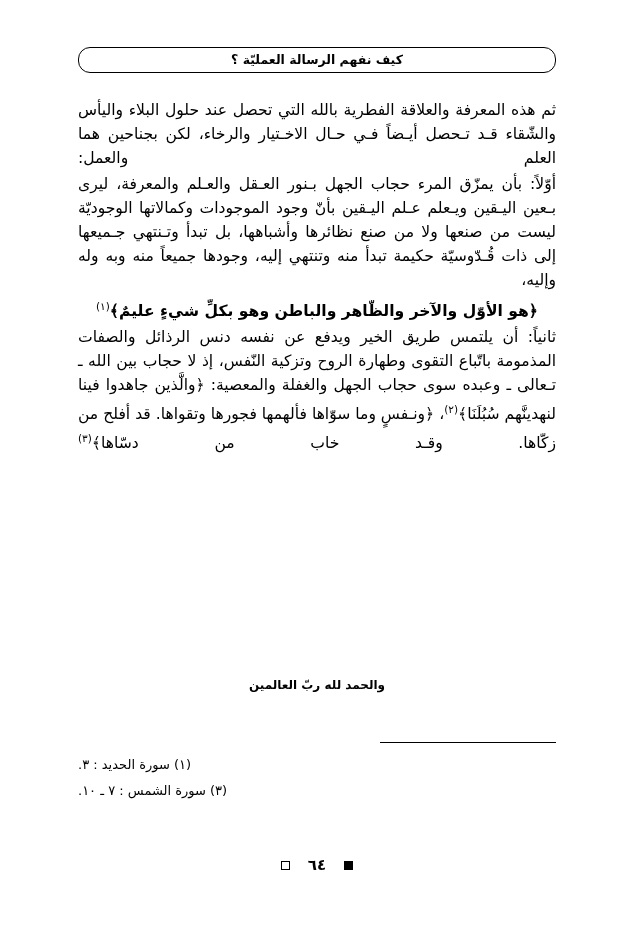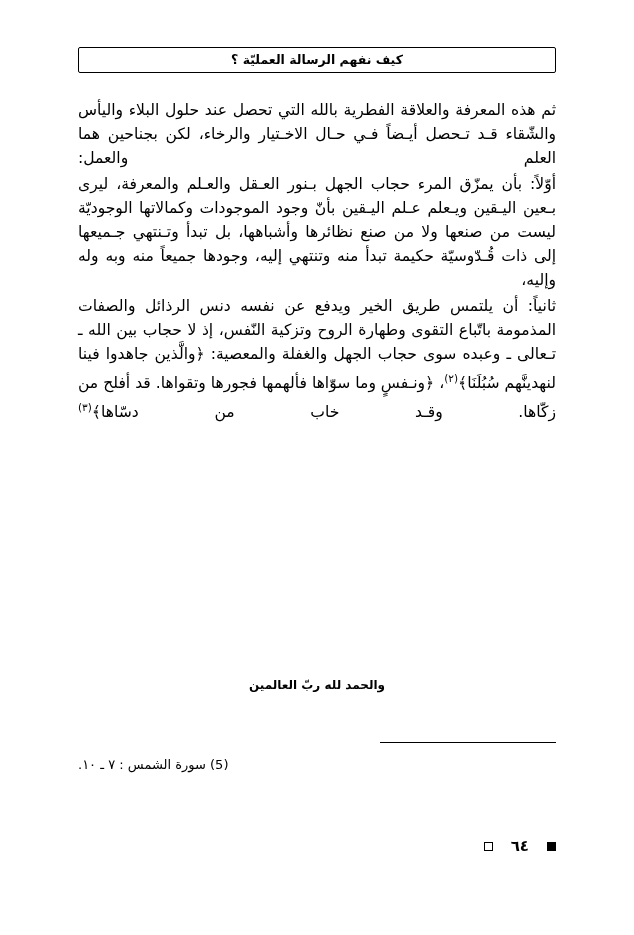--- a/index.html
+++ b/index.html
@@ -22,21 +22,21 @@
   }
 
   
   .header {
     position: absolute;
     top: 47px;
     left: 78px;
     width: 478px;
     height: 26px;
     border: 1.2px solid #000;
-    border-radius: 2px;
+    border-radius: 12px;
     display: flex;
     align-items: center;
     justify-content: center;
     box-sizing: border-box;
   }
   .header-title {
     font-size: 12.5px;
     font-weight: bold;
     letter-spacing: 0px;
     line-height: 1;
@@ -106,25 +106,26 @@
     font-size: 13px;
     line-height: 26px;
     direction: rtl;
     text-align: left;
     margin: 0;
   }
 
   
   .pagefoot {
     position: absolute;
-    top: 837px;
+    top: 856px;
     left: 78px;
     width: 478px;
     display: flex;
     align-items: center;
+    justify-content: center;
     gap: 18px;
     direction: rtl;
   }
   .sq-filled {
     width: 9px;
     height: 9px;
     background: #000;
     display: inline-block;
   }
   .sq-open {
@@ -148,33 +149,37 @@
   <div class="header">
     <div class="header-title">كيف نفهم الرسالة العمليّة ؟</div>
   </div>
 
   <div class="content">
 
     <p class="para justify-all">ثم هذه المعرفة والعلاقة الفطرية بالله التي تحصل عند حلول البلاء واليأس والشّقاء قـد تـحصل أيـضاً فـي حـال الاخـتيار والرخاء، لكن بجناحين هما العلم والعمل:</p>
 
     <p class="para justify-all">أوّلاً: بأن يمزّق المرء حجاب الجهل بـنور العـقل والعـلم والمعرفة، ليرى بـعين اليـقين ويـعلم عـلم اليـقين بأنّ وجود الموجودات وكمالاتها الوجوديّة ليست من صنعها ولا من صنع نظائرها وأشباهها، بل تبدأ وتـنتهي جـميعها إلى ذات قُـدّوسيّة حكيمة تبدأ منه وتنتهي إليه، وجودها جميعاً منه وبه وله وإليه،</p>
 
+    <p class="para" style="text-align:center; text-align-last:center;">
+      <span class="verse">﴿هو الأوّل والآخر والظّاهر والباطن وهو بكلِّ شيءٍ عليمٌ﴾</span><span class="footnote-ref">(١)</span>
+    </p>
 
     <p class="para justify-all">
       <span>ثانياً: أن يلتمس طريق الخير ويدفع عن نفسه دنس الرذائل والصفات المذمومة باتّباع التقوى وطهارة الروح وتزكية النّفس، إذ لا حجاب بين الله ـ تـعالى ـ وعبده سوى حجاب الجهل والغفلة والمعصية: ﴿والَّذين جاهدوا فينا لنهدينَّهم سُبُلَنَا﴾</span><span class="footnote-ref">(٢)</span><span>، ﴿ونـفسٍ وما سوّاها فألهمها فجورها وتقواها. قد أفلح من زكّاها. وقـد خاب من دسّاها﴾</span><span class="footnote-ref">(٣)</span>
     </p>
 
   </div>
 
   <div class="closing">والحمد لله ربّ العالمين</div>
 
   <div class="footnote-sep"></div>
 
   <div class="footnotes">
-    <p class="fn">(5) سورة الشمس : ٧ ـ ١٠.</p>
+    <p class="fn">(١) سورة الحديد : ٣.</p>
+    <p class="fn">(٣) سورة الشمس : ٧ ـ ١٠.</p>
   </div>
 
   <div class="pagefoot">
     <span class="sq-filled"></span>
     <span class="pagenum">٦٤</span>
     <span class="sq-open"></span>
   </div>
 
 </div>
 

